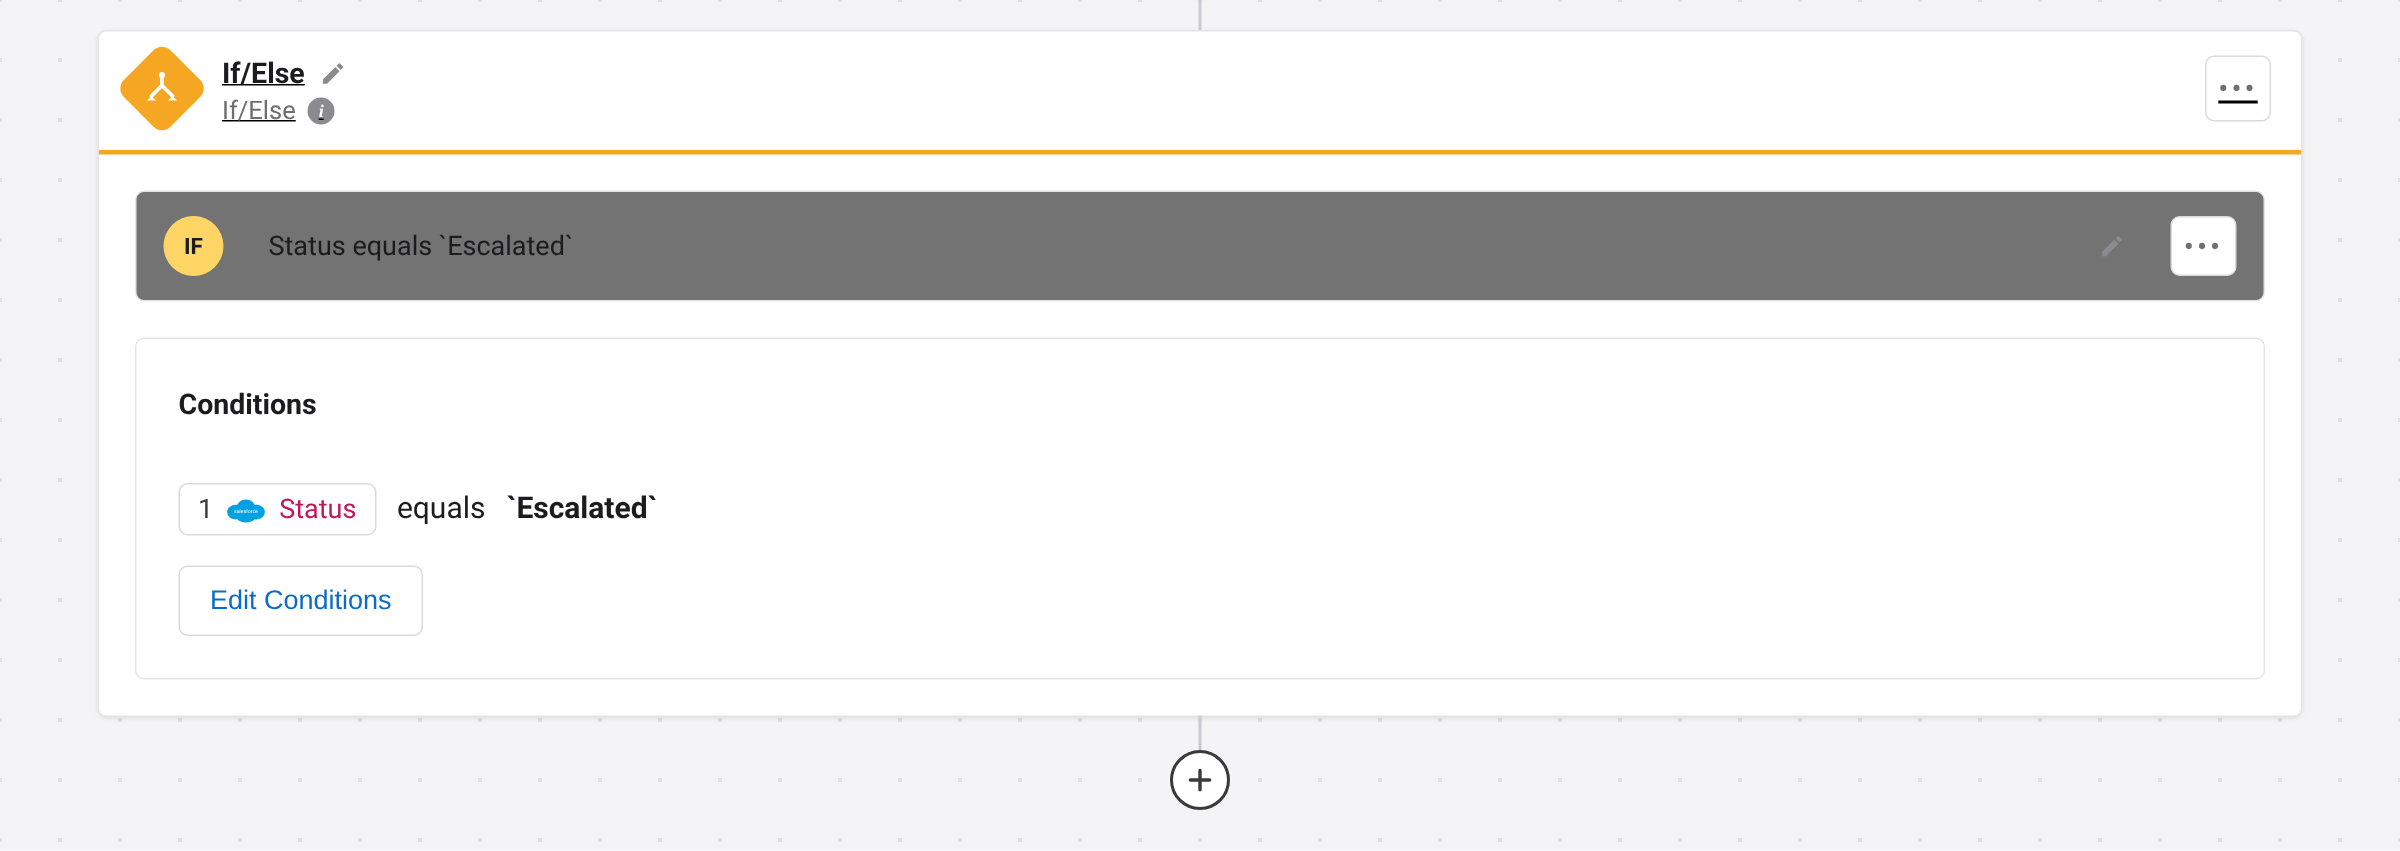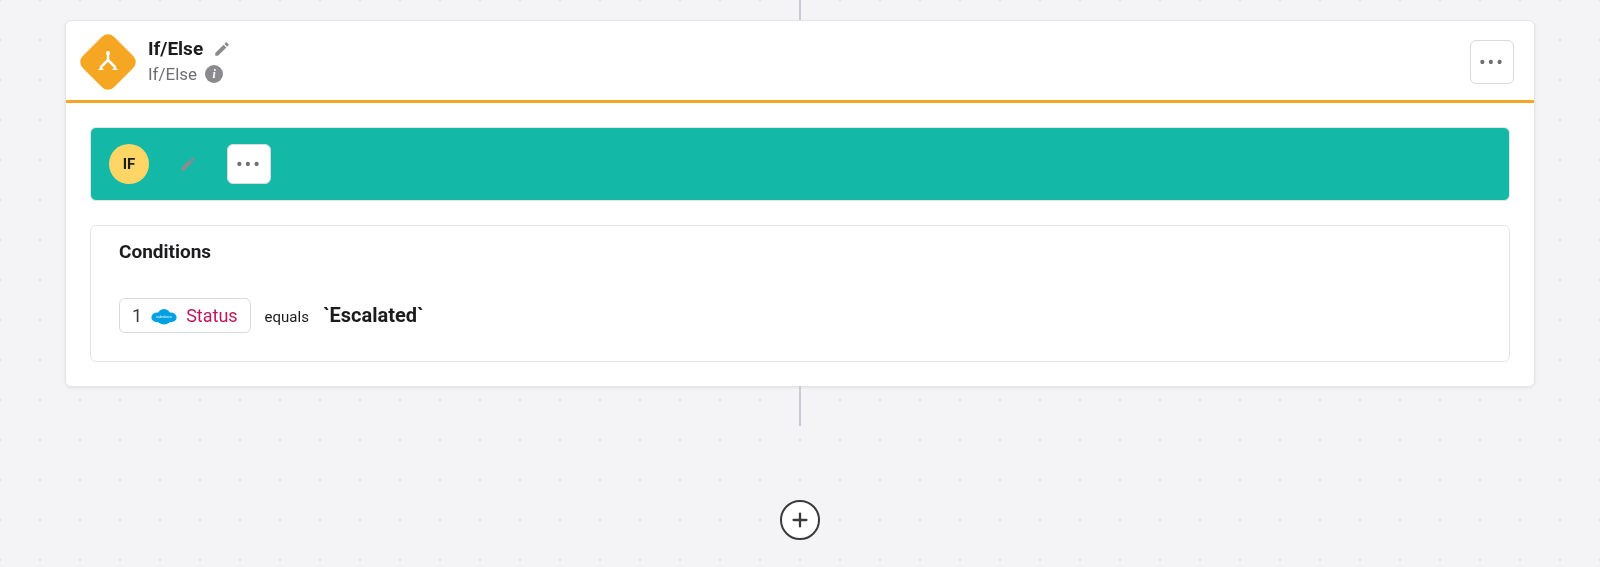--- a/index.html
+++ b/index.html
@@ -38,23 +38,24 @@
       left: 65px;
       right: 65px;
       top: 20px;
       background: #ffffff;
       border-radius: 6px;
       box-shadow: 0 1px 3px rgba(0,0,0,0.08);
       border: 1px solid #e5e5e9;
     }
     .card-header {
       display: flex;
-      align-items: flex-end;
+      align-items: flex-start;
       padding: 16px 20px 16px 20px;
       position: relative;
+      text-decoration: underline;
     }
     .step-icon {
       width: 44px;
       height: 44px;
       background: #f5a623;
       border-radius: 8px;
       transform: rotate(45deg);
       display: flex;
       align-items: center;
       justify-content: center;
@@ -128,21 +129,21 @@
       height: 3px;
       background: #f5a623;
       width: 100%;
     }
     .card-body {
       padding: 24px;
     }
     .branch-header {
       display: flex;
       align-items: center;
-      background: #14b8a6;
+      background: #737373;
       border: 1px solid #e5e5e9;
       border-radius: 6px;
       padding: 16px 18px;
       gap: 30px;
     }
     .if-badge {
       width: 40px;
       height: 40px;
       background: #ffd666;
       border-radius: 50%;
@@ -169,21 +170,21 @@
       justify-content: center;
       cursor: pointer;
       color: #6e6e73;
       font-size: 20px;
       letter-spacing: 2px;
     }
     .conditions-panel {
       border: 1px solid #e5e5e9;
       border-radius: 6px;
       margin-top: 24px;
-      padding: 14px 28px 28px 28px;
+      padding: 32px 28px 28px 28px;
       background: #fff;
     }
     .conditions-heading {
       font-size: 19px;
       font-weight: 700;
       color: #1c1c1e;
       margin-bottom: 18px;
     }
     .condition-row {
       display: flex;
@@ -209,21 +210,21 @@
       height: 20px;
       display: inline-flex;
       align-items: center;
       justify-content: center;
     }
     .pill-field {
       font-size: 18px;
       color: #be185d;
     }
     .operator-text {
-      font-size: 15px;
+      font-size: 20px;
       color: #1c1c1e;
       margin-top: 27px;
     }
     .value-text {
       font-size: 20px;
       font-weight: 700;
       color: #1c1c1e;
     }
     .edit-conditions-btn {
       margin-top: 20px;
@@ -298,20 +299,21 @@
         <span class="info-icon">i</span>
       </div>
     </div>
     <div class="kebab-btn">•••</div>
   </div>
   <div class="orange-divider"></div>
 
   <div class="card-body">
     <div class="branch-header">
       <div class="if-badge">IF</div>
+      <span class="branch-title">Status equals `Escalated`</span>
       <span class="pencil-icon">
         <svg width="18" height="18" viewBox="0 0 24 24">
             <path fill="currentColor" d="M3 17.25V21h3.75l11.06-11.06-3.75-3.75L3 17.25zM20.71 7.04a1 1 0 0 0 0-1.41l-2.34-2.34a1 1 0 0 0-1.41 0l-1.83 1.83 3.75 3.75 1.83-1.83z"></path>
           </svg>
       </span>
       <div class="kebab-btn-sm">•••</div>
     </div>
 
     <div class="conditions-panel">
       <div class="conditions-heading">Conditions</div>
@@ -327,20 +329,21 @@
               <ellipse cx="20" cy="19" rx="10" ry="7" fill="#00A1E0"></ellipse>
               <text x="20" y="17" font-size="5" fill="#fff" text-anchor="middle" font-family="Arial">salesforce</text>
             </svg>
           </span>
           <span class="pill-field">Status</span>
         </span>
         <span class="operator-text">equals</span>
         <span class="value-text">`Escalated`</span>
       </div>
 
+      <button class="edit-conditions-btn">Edit Conditions</button>
     </div>
   </div>
 
   <div class="bottom-connector"></div>
 </div>
 
 <div class="add-node-btn" style="top:500px">
   <svg width="22" height="22" viewBox="0 0 24 24">
       <path d="M12 5v14M5 12h14" stroke="#3a3a3c" stroke-width="2.5" stroke-linecap="round"></path>
     </svg>

